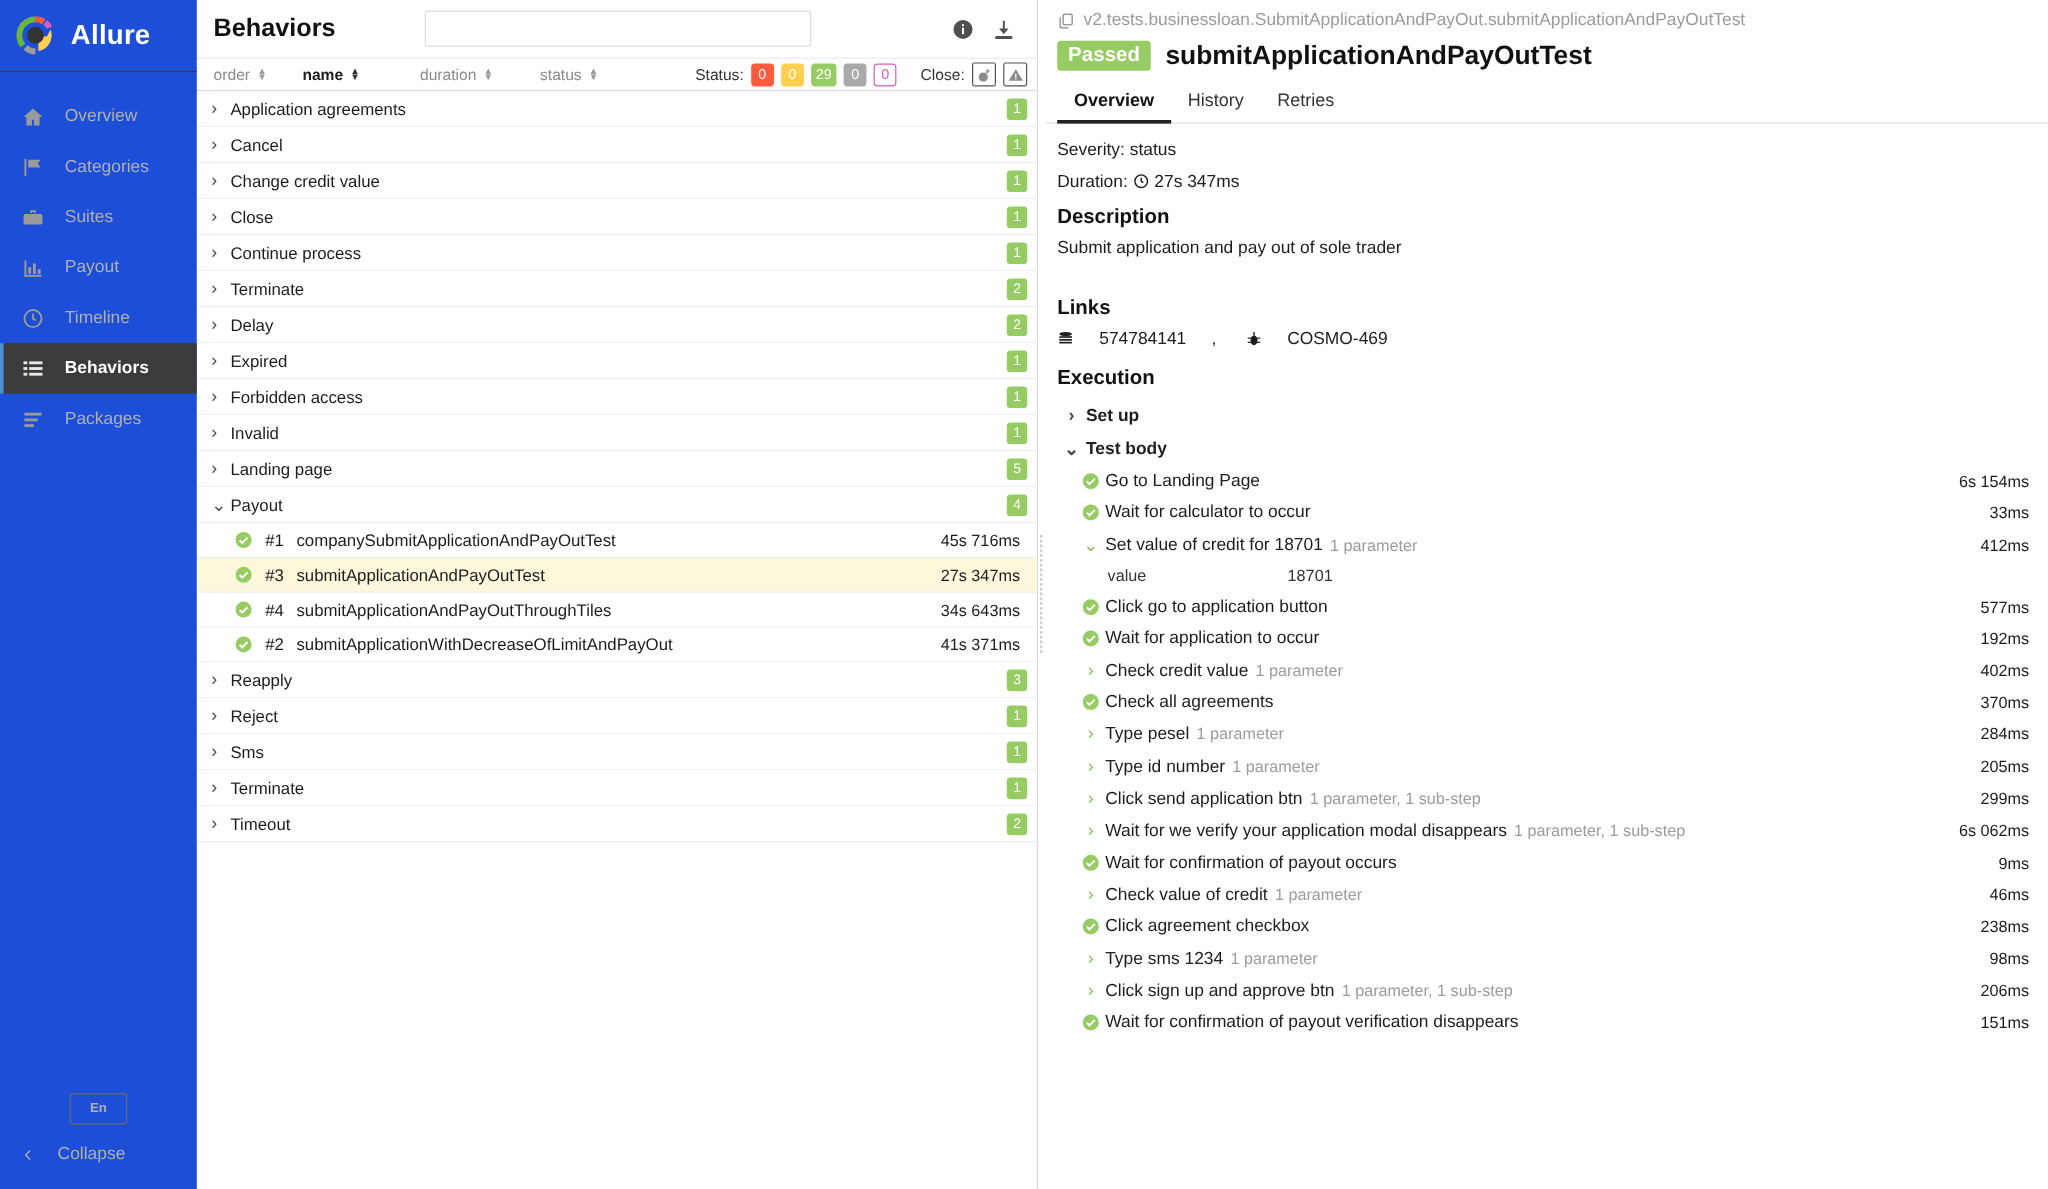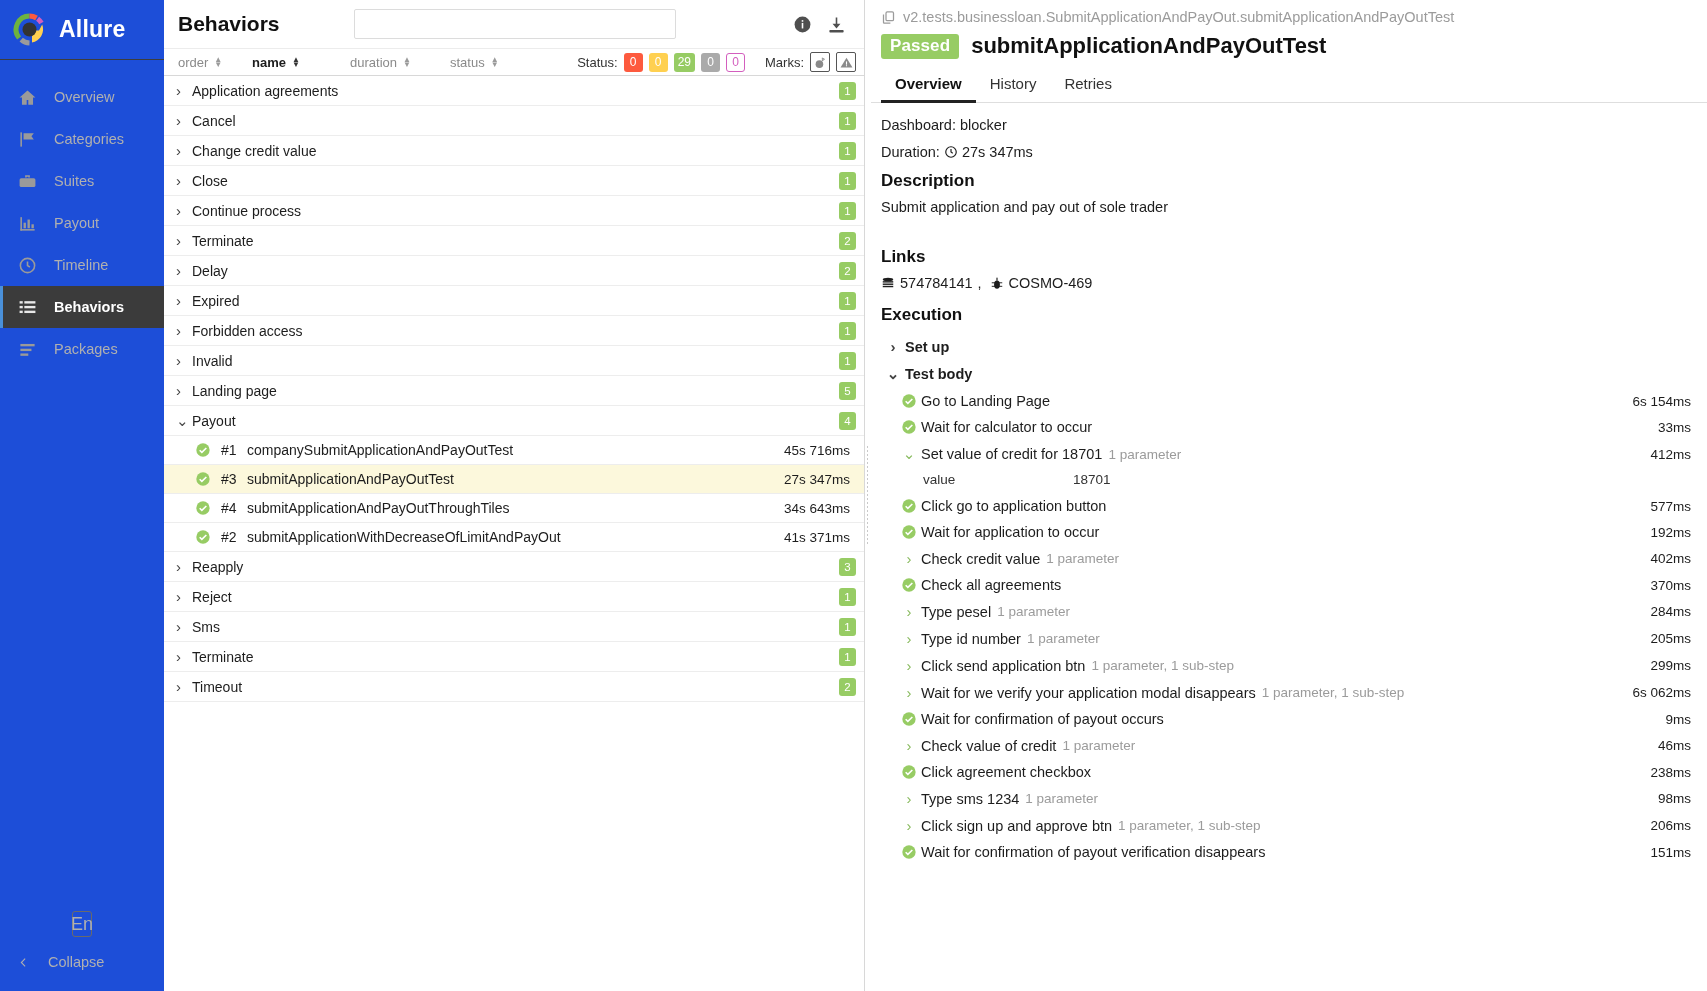--- a/index.html
+++ b/index.html
@@ -40,24 +40,24 @@
     content:""; position:absolute; left:0; top:0; bottom:0; width:3px; background:#4a90d9;
   }
   .nav-icon { width: 21px; height: 21px; display:flex; align-items:center; justify-content:center; color:#9a9a9a; }
   .nav-item.active .nav-icon { color:#e8e8e8; }
 
   .side-bottom {
     position: absolute; bottom: 0; left: 0; right: 0;
     padding-bottom: 14px;
   }
   .lang-btn {
-    width: 20px; height: 26px; margin: 0 auto 10px auto;
+    width: 48px; height: 26px; margin: 0 auto 10px auto;
     border: 1px solid #6a6a6a; border-radius: 3px;
     display:flex; align-items:center; justify-content:center;
-    color:#b0b0b0; font-size:18px; cursor:pointer;
+    color:#b0b0b0; font-size:11px; cursor:pointer;font-weight:bold;
   }
   .collapse-row {
     display:flex; align-items:center; gap: 18px; padding-left: 17px;
     color:#b0b0b0; font-size:14.5px; cursor:pointer; height: 30px;
   }
 
   
   .mid {
     width: 701px; min-width: 701px; height: 991px;
     display: flex; flex-direction: column;
@@ -168,21 +168,21 @@
   }
   .tab {
     padding: 6px 14px 8px 14px; font-size:15px; color:#333; cursor:pointer;
     border-bottom: 3px solid transparent; margin-bottom:-1px;
   }
   .tab.active { font-weight:bold; color:#111; border-bottom-color:#222; }
   .panel-body { padding: 14px 16px 0 16px; overflow:hidden; flex:1; }
   .meta-line { font-size:14.5px; margin-bottom: 11px; color:#1d1d1d; }
   .sec-h { font-size:17px; font-weight:bold; margin: 4px 0 8px 0; color:#111; }
   .sec-p { font-size:14.5px; margin-bottom: 32px; color:#1d1d1d; }
-  .links-line { font-size:14.5px; margin-bottom: 14px; display:flex; align-items:flex-end; gap:5px; }
+  .links-line { font-size:14.5px; margin-bottom: 14px; display:flex; align-items:flex-start; gap:21px; }
 
   .exec-node {
     display:flex; align-items:center; font-size:14.5px; padding: 5px 0;
     cursor:pointer;
   }
   .exec-node.lvl0 { font-weight:bold; padding-left: 4px; }
   .exec-node.lvl1 { padding-left: 20px; }
   .exec-chev { width:16px; color:#87ba5d; display:flex; align-items:center; justify-content:center; font-size:13px;}
   .exec-chev.dark { color:#444; }
   .exec-ok { width:16px; display:flex; align-items:center; justify-content:center; }
@@ -357,21 +357,21 @@
       <div class="status-wrap">
         <span class="status-label">Status:</span>
         <span class="pill failed">0</span>
         <span class="pill broken">0</span>
         <span class="pill passed">29</span>
         <span class="pill skipped">0</span>
         <span class="pill unknown">0</span>
       </div>
 
       <div class="marks-wrap">
-        <span class="marks-label">Marks:</span>
+        <span class="marks-label">Close:</span>
         <span class="mark-btn">
           <svg width="13" height="13" viewBox="0 0 24 24" fill="currentColor">
               <circle cx="10" cy="15" r="7"></circle>
               <rect x="14" y="4" width="6" height="2" transform="rotate(30 17 5)"></rect>
               <rect x="14.5" y="6" width="3" height="3"></rect>
             </svg>
         </span>
         <span class="mark-btn">
           <svg width="13" height="13" viewBox="0 0 24 24" fill="currentColor">
               <path d="M12 3 1 21h22z"></path>
@@ -538,21 +538,21 @@
       <span class="test-title">submitApplicationAndPayOutTest</span>
     </div>
 
     <div class="tabs">
       <div class="tab active">Overview</div>
       <div class="tab">History</div>
       <div class="tab">Retries</div>
     </div>
 
     <div class="panel-body">
-      <div class="meta-line">Dashboard: blocker</div>
+      <div class="meta-line">Severity: status</div>
       <div class="meta-line">
         <span>Duration:</span>
         <span style="display:inline-block;vertical-align:-2px;">
           <svg width="14" height="14" viewBox="0 0 24 24" fill="none" stroke="#1d1d1d" stroke-width="2">
               <circle cx="12" cy="12" r="9"></circle>
               <path d="M12 7v5l3 2"></path>
             </svg>
         </span>
         <span>27s 347ms</span>
       </div>

